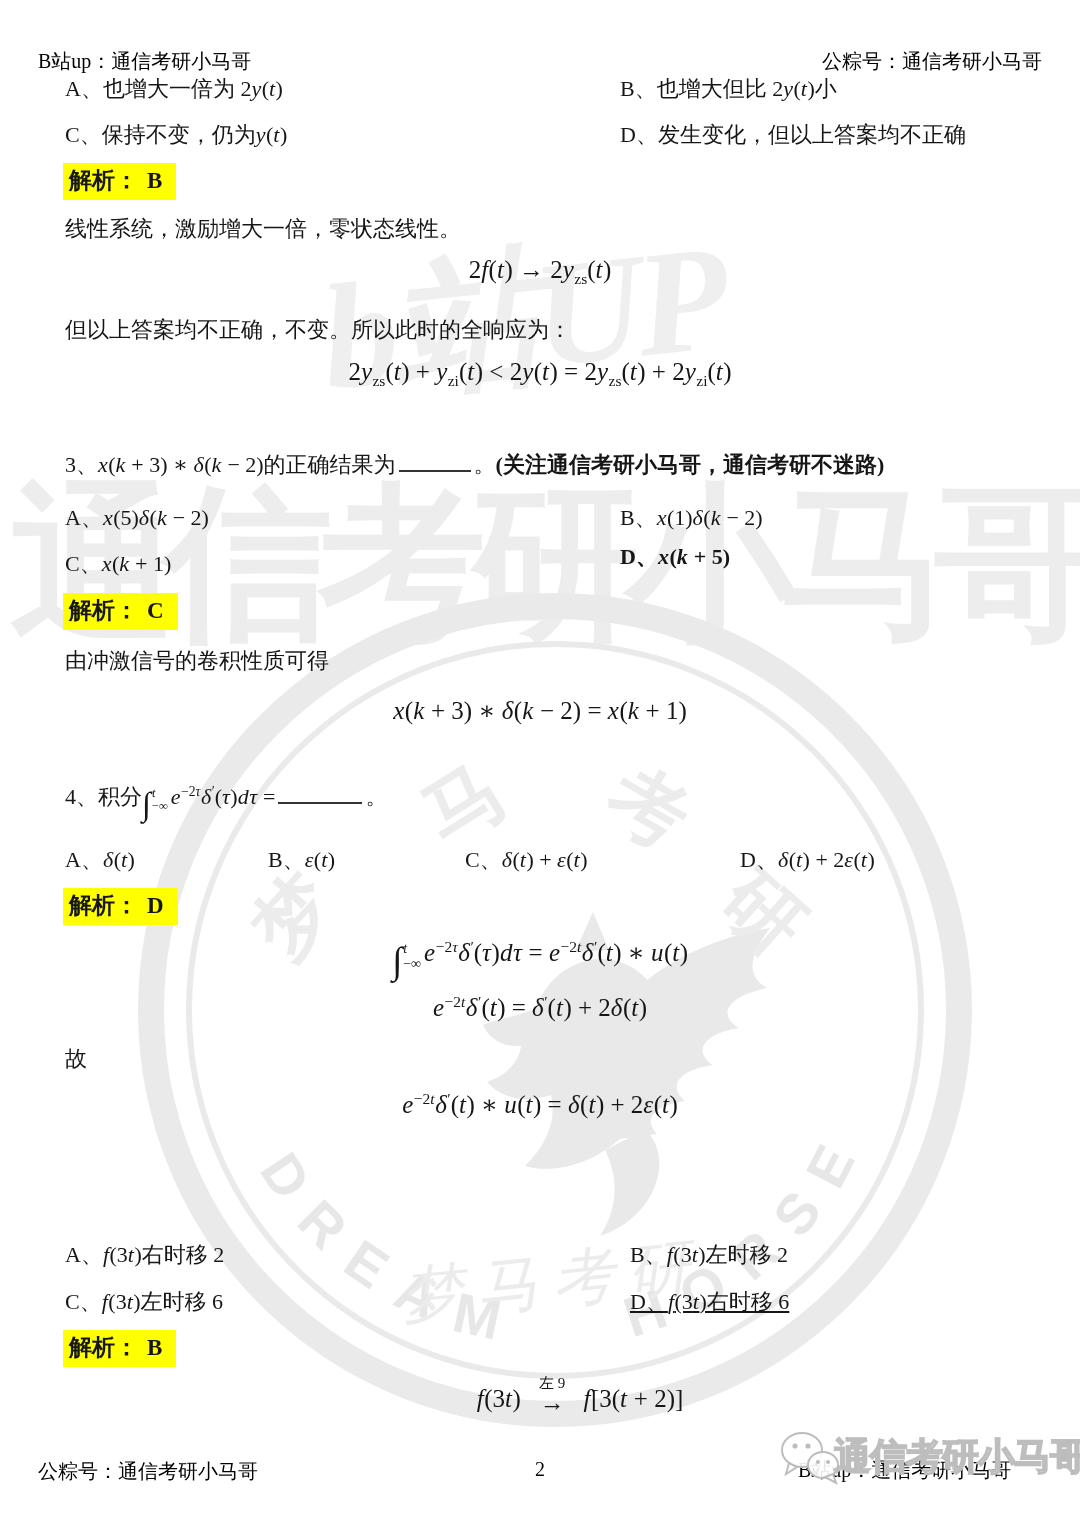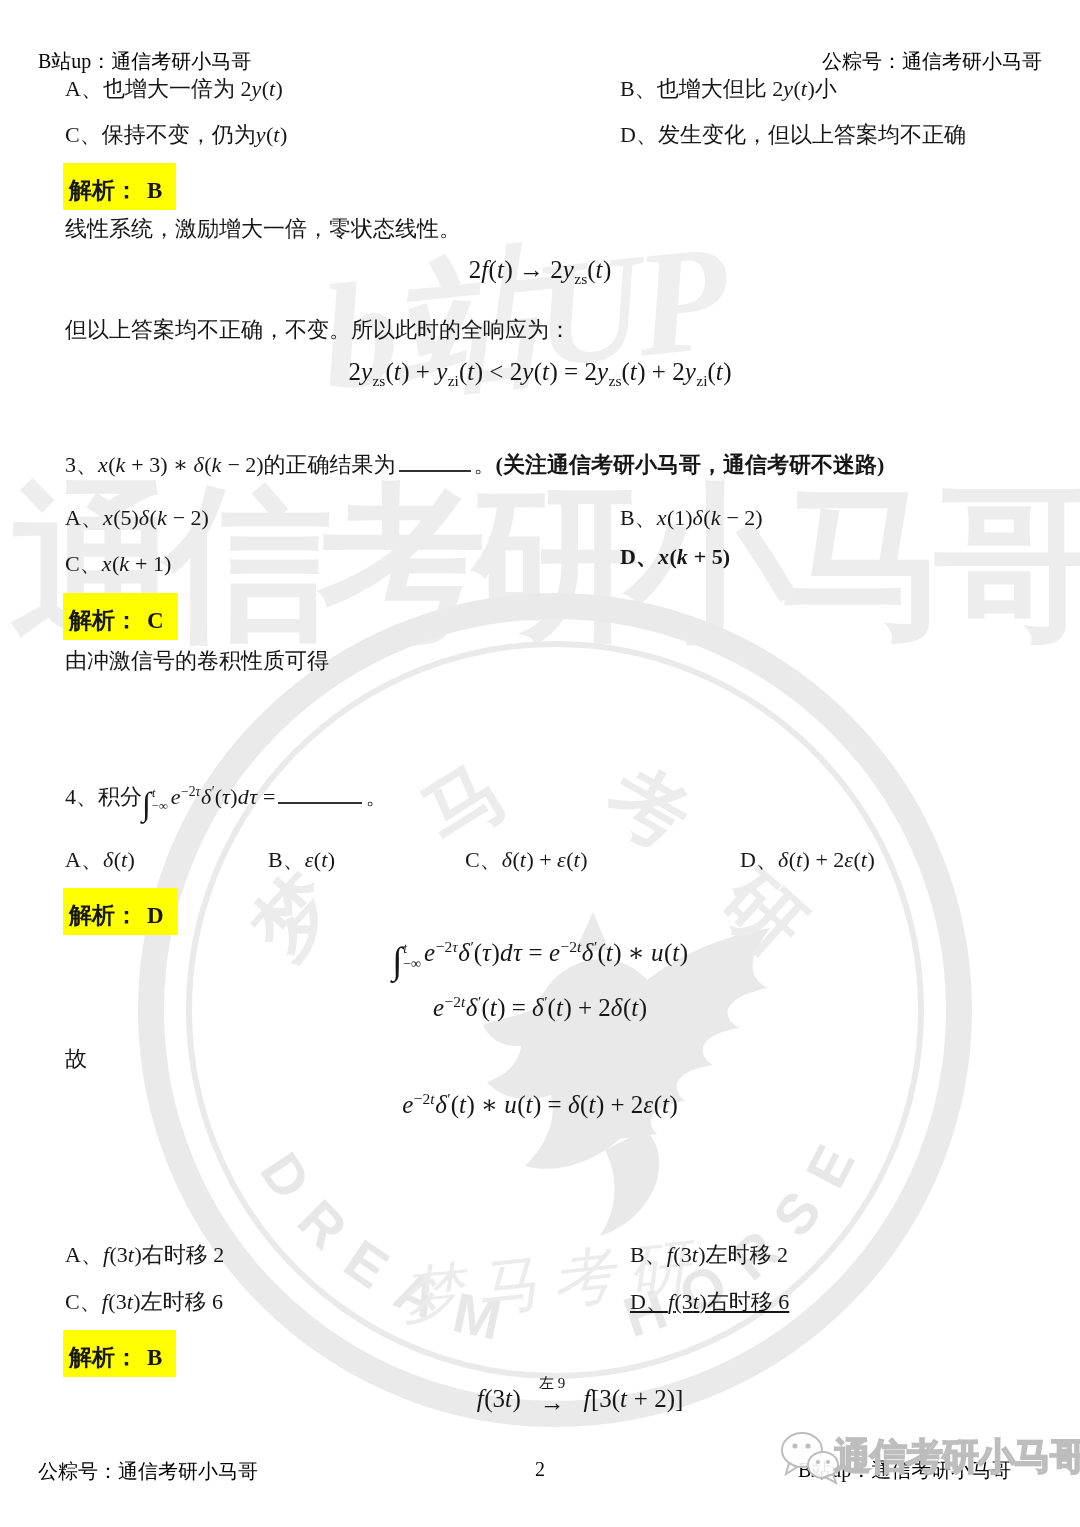--- a/index.html
+++ b/index.html
@@ -10,21 +10,21 @@
   #wm-script{left:322px;top:218px;font-size:150px;font-style:italic;font-weight:bold;
              letter-spacing:-6px;color:#efefef;transform:rotate(-6deg);white-space:nowrap;}
   #wm-band{left:10px;top:452px;font-size:168px;font-weight:bold;letter-spacing:-14px;
            color:#ededed;white-space:nowrap;}
   #wm-seal{left:105px;top:560px;}
   
   .t{position:absolute;z-index:1;font-size:22px;white-space:nowrap;}
   .f{position:absolute;z-index:1;left:0;width:1080px;text-align:center;font-size:25px;white-space:nowrap;}
   .hd{font-size:20px;color:#000000;}
   .ans{position:absolute;z-index:1;background:#ffff00;font-size:23px;font-weight:bold;
-       padding:14px 14px 4px 6px;line-height:1.25;}
+       padding:4px 14px 4px 6px;line-height:1.25;}
   .ans .letter{margin-left:9px;font-family:"Liberation Serif",serif;}
   i{font-style:italic;letter-spacing:0.5px;}
   b{font-weight:bold;}
   sup,sub{font-size:0.62em;}
   .blank{display:inline-block;width:72px;height:0.85em;border-bottom:2px solid #333;
          vertical-align:baseline;margin:0 3px;}
   .int{font-size:1.5em;line-height:0;vertical-align:-0.32em;}
   .lim{display:inline-block;font-size:0.56em;line-height:1.05;vertical-align:-0.45em;
        text-align:left;margin:0 3px 0 1px;}
   .lim span{display:block;}
@@ -92,20 +92,21 @@
   <div class="t" style="left:65px;top:503px;">A、<i>x</i>(5)<i>δ</i>(<i>k</i> − 2)</div>
   <div class="t" style="left:620px;top:503px;">B、<i>x</i>(1)<i>δ</i>(<i>k</i> − 2)</div>
   <div class="t" style="left:65px;top:549px;">C、<i>x</i>(<i>k</i> + 1)</div>
   <div class="t" style="left:620px;top:542px;font-weight:bold;">D、<i>x</i>(<i>k</i> + 5)</div>
 
   <div class="ans" style="left:63px;top:593px;">
     <span>解析：</span><span class="letter">C</span>
   </div>
 
   <div class="t" style="left:65px;top:646px;">由冲激信号的卷积性质可得</div>
+  <div class="f" style="top:696px;"><i>x</i>(<i>k</i> + 3) ∗ <i>δ</i>(<i>k</i> − 2) = <i>x</i>(<i>k</i> + 1)</div>
 
   <div class="t" style="left:65px;top:782px;">4、积分<span class="int">∫</span><span class="lim"><span><i>t</i></span><span>−∞</span></span><i>e</i><sup>−2<i>τ</i></sup><i>δ</i><sup>′</sup>(<i>τ</i>)<i>dτ</i> =<span class="blank" style="width:84px"></span>。</div>
   <div class="t" style="left:65px;top:845px;">A、<i>δ</i>(<i>t</i>)</div>
   <div class="t" style="left:268px;top:845px;">B、<i>ε</i>(<i>t</i>)</div>
   <div class="t" style="left:465px;top:845px;">C、<i>δ</i>(<i>t</i>) + <i>ε</i>(<i>t</i>)</div>
   <div class="t" style="left:740px;top:845px;">D、<i>δ</i>(<i>t</i>) + 2<i>ε</i>(<i>t</i>)</div>
 
   <div class="ans" style="left:63px;top:888px;">
     <span>解析：</span><span class="letter">D</span>
   </div>

